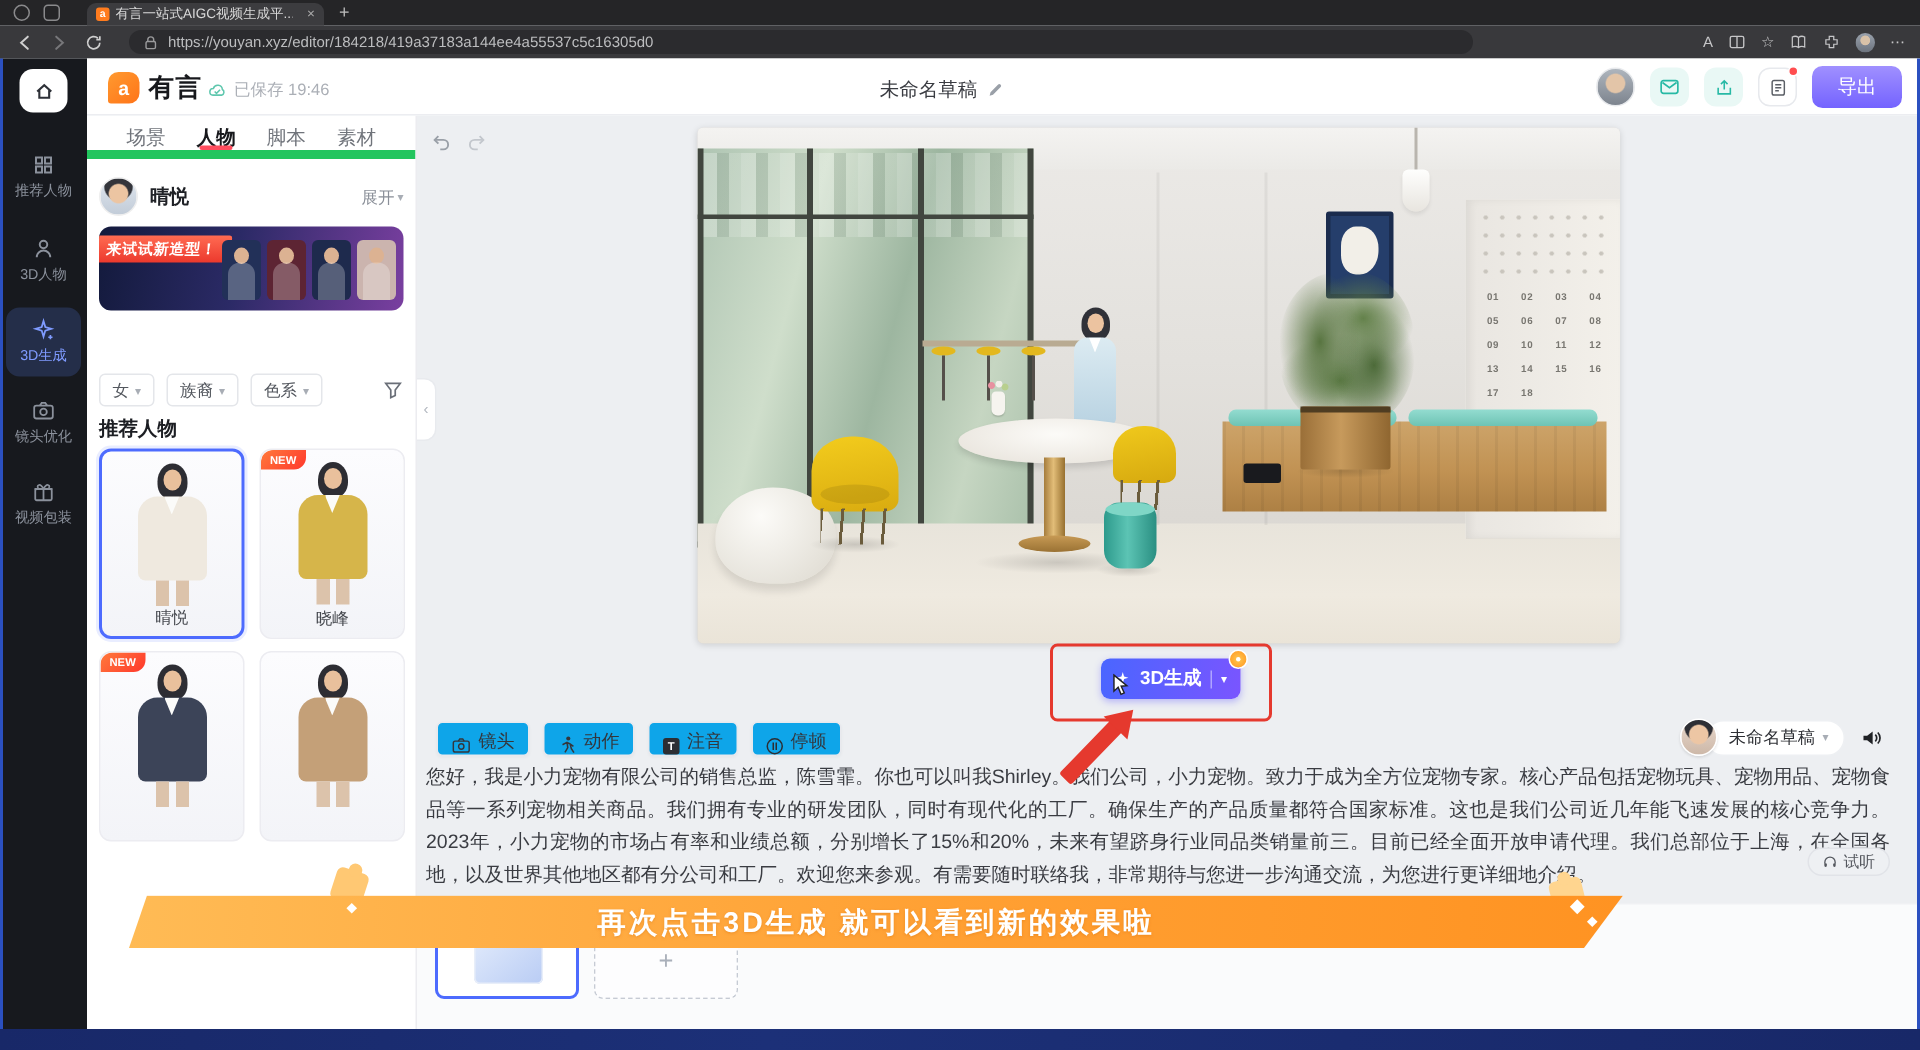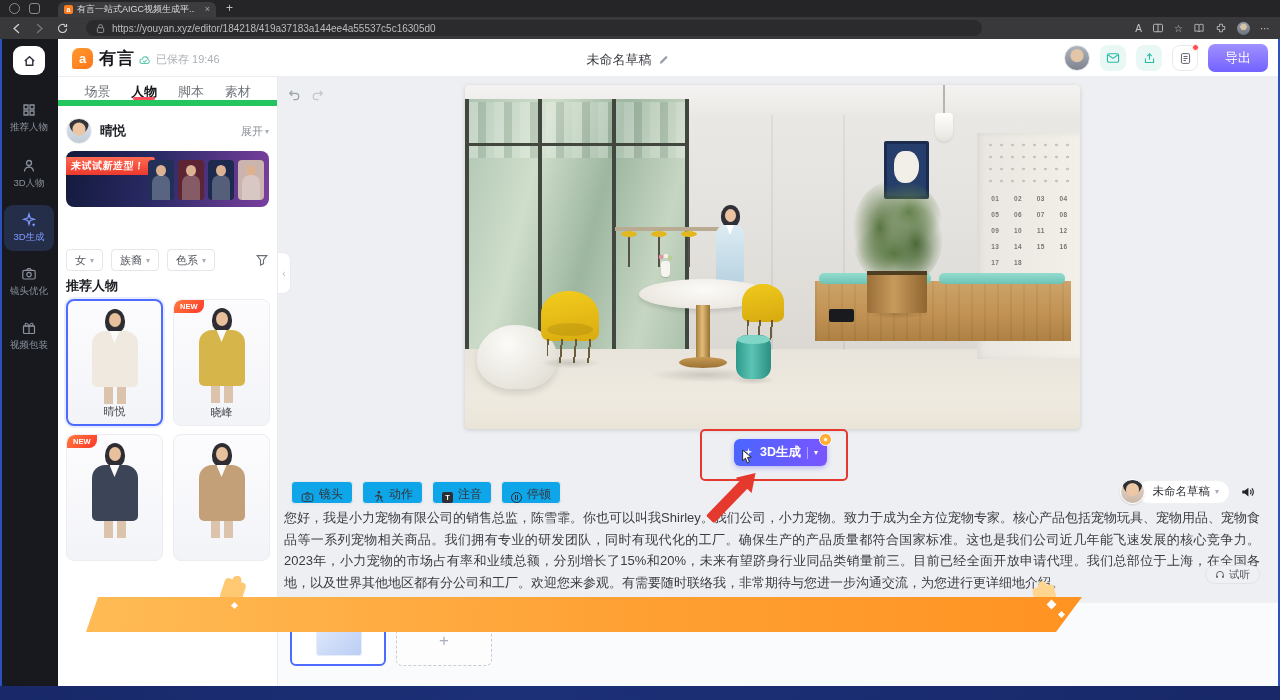--- a/index.html
+++ b/index.html
@@ -634,20 +634,21 @@
     </div>
     <div class="slide-add">
         <span>+</span>
       </div>
   </div>
 
   <span class="puzzle pz1"></span>
   <span class="puzzle pz2"></span>
   <div class="tip">
     <div class="tip-bg"></div>
+    <div class="tip-text">再次点击3D生成 就可以看到新的效果啦</div>
   </div>
   <span class="spark sp1"></span>
   <span class="spark sp2"></span>
   <span class="spark sp3"></span>
 
   <div class="bottom-strip"></div>
   <div class="edge l"></div>
   <div class="edge r"></div>
 </div>
 

